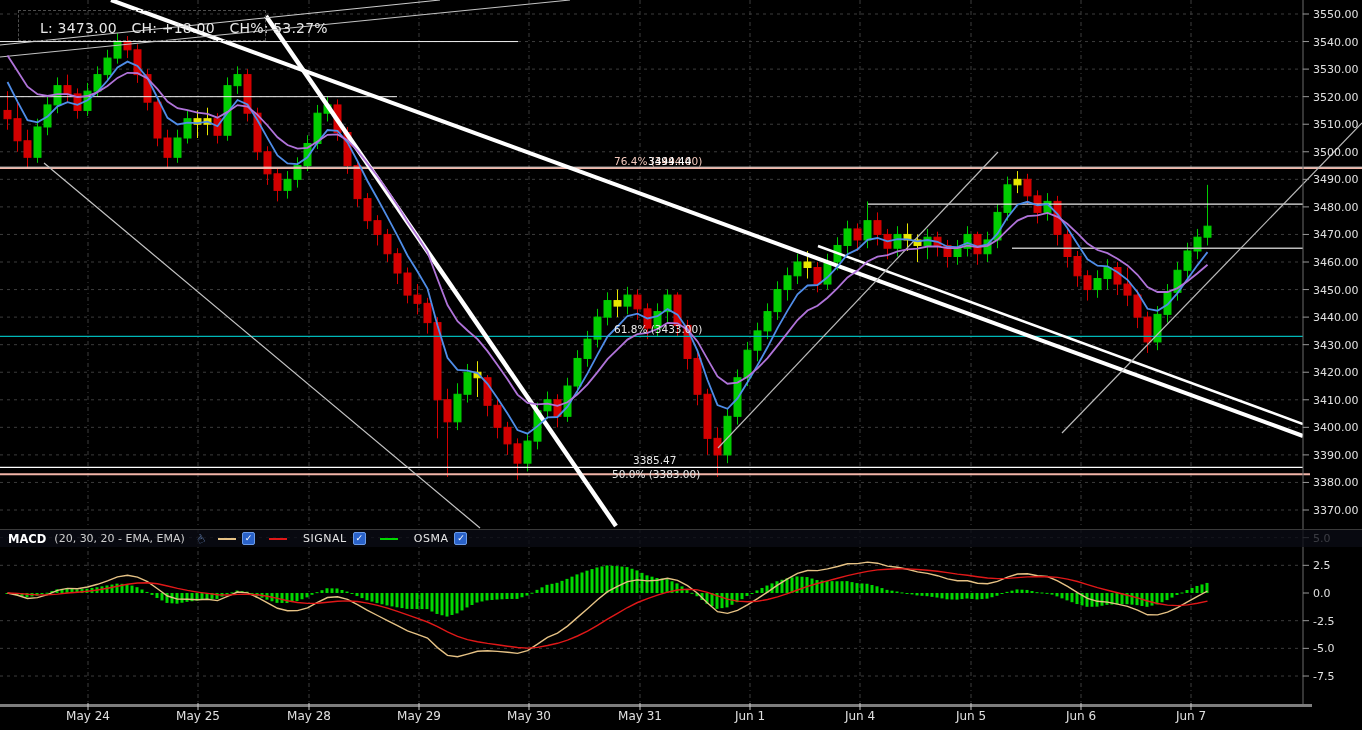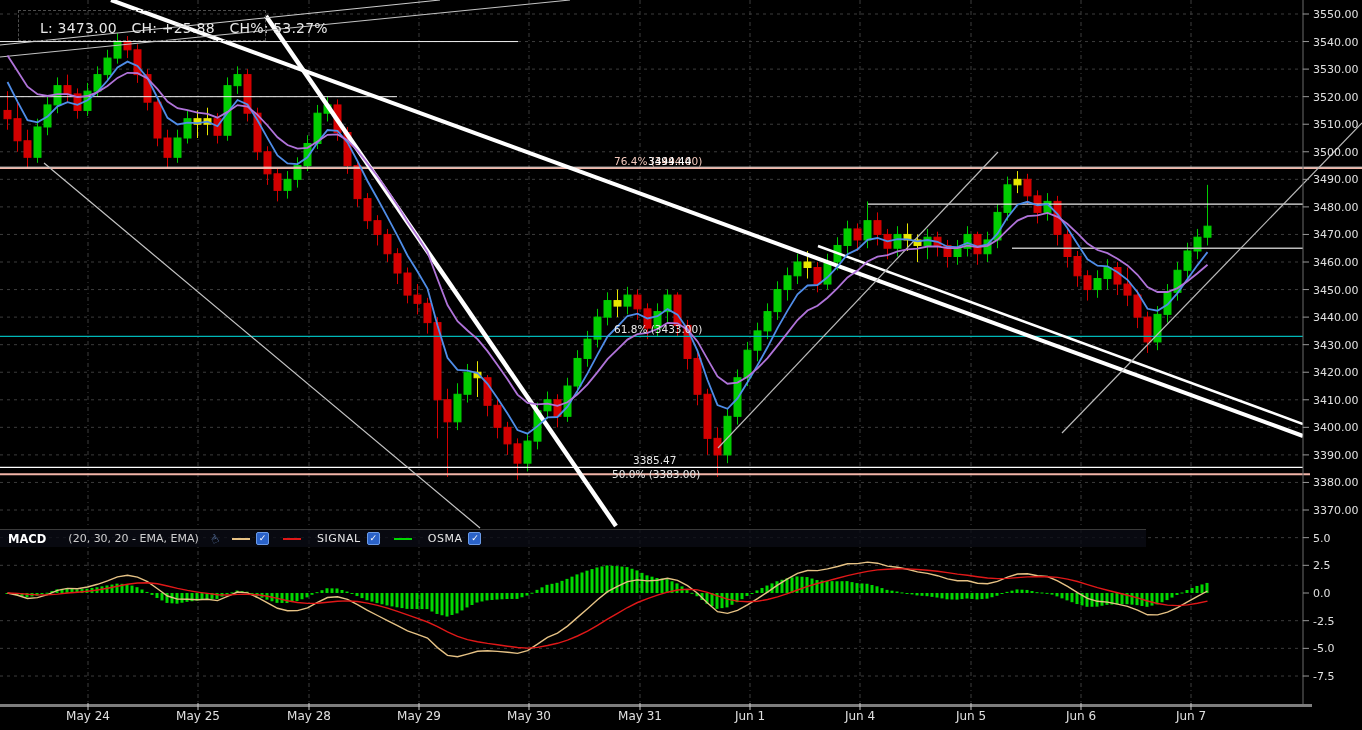--- a/index.html
+++ b/index.html
@@ -5,26 +5,26 @@
   html,body{margin:0;padding:0;background:#000;}
   .stage{position:relative;width:1362px;height:730px;background:#000;overflow:hidden;
          font-family:"DejaVu Sans",sans-serif;}
   .stage svg{position:absolute;left:0;top:0;}
   svg text{font-family:"DejaVu Sans",sans-serif;}
   .quote-line{position:absolute;left:40px;top:20px;font-size:14px;color:#e8e8e8;
               white-space:nowrap;letter-spacing:.2px;z-index:5;}
   .quote-line span{margin-right:10px;margin-top:19px;}
   .quote-box{position:absolute;left:18px;top:10px;width:246px;height:29px;
              border:1px dashed #4d4d4d;z-index:4;}
-  .macd-legend{position:absolute;left:0;top:529px;width:1146px;height:17px;
+  .macd-legend{position:absolute;left:0;top:529px;width:1362px;height:17px;
                display:flex;align-items:center;background:rgba(10,11,20,.78);
                border-top:1px solid #3a3a3a;z-index:6;color:#e6e6e6;font-size:11px;
                white-space:nowrap;}
   .lg-title{margin-left:8px;font-weight:bold;font-size:11.5px;color:#fff;}
-  .lg-params{margin-left:22px;color:#cfcfcf;}
+  .lg-params{margin-left:8px;color:#cfcfcf;}
   .lg-hand{margin-left:12px;color:#8ab4f8;font-size:12px;transform:rotate(-28deg);cursor:pointer;}
   .lg-swatch{display:inline-block;width:18px;height:2px;margin-left:14px;}
   .lg-check{display:inline-block;width:11px;height:11px;margin-left:6px;background:#2a62c9;
             border:1px solid #6b9be8;border-radius:2px;color:#fff;font-size:9px;
             line-height:11px;text-align:center;cursor:pointer;}
   .lg-label{margin-left:16px;letter-spacing:.5px;}
 </style>
 </head>
 <body>
 
@@ -697,21 +697,21 @@
         <line x1="1081" y1="703" x2="1081" y2="710" stroke="#ccc"></line>
         <text x="1081" y="720" fill="#e0e0e0" font-size="12px" text-anchor="middle">Jun 6</text>
         <line x1="1191" y1="703" x2="1191" y2="710" stroke="#ccc"></line>
         <text x="1191" y="720" fill="#e0e0e0" font-size="12px" text-anchor="middle">Jun 7</text>
       </g>
     </svg>
 
   <div class="quote-box"></div>
   <div class="quote-line">
     <span>L: 3473.00</span>
-    <span>CH: +25.88</span>
+    <span>CH: +18.00</span>
     <span>CH%: 53.27%</span>
   </div>
 
   <div class="macd-legend">
     <span class="lg-title">MACD</span>
     <span class="lg-params">(20, 30, 20 - EMA, EMA)</span>
     <span class="lg-hand">☝</span>
     <span class="lg-swatch" style="background: rgb(230, 194, 133);"></span>
     <span class="lg-check">✓</span>
     <span class="lg-swatch" style="background: rgb(224, 24, 24);"></span>

